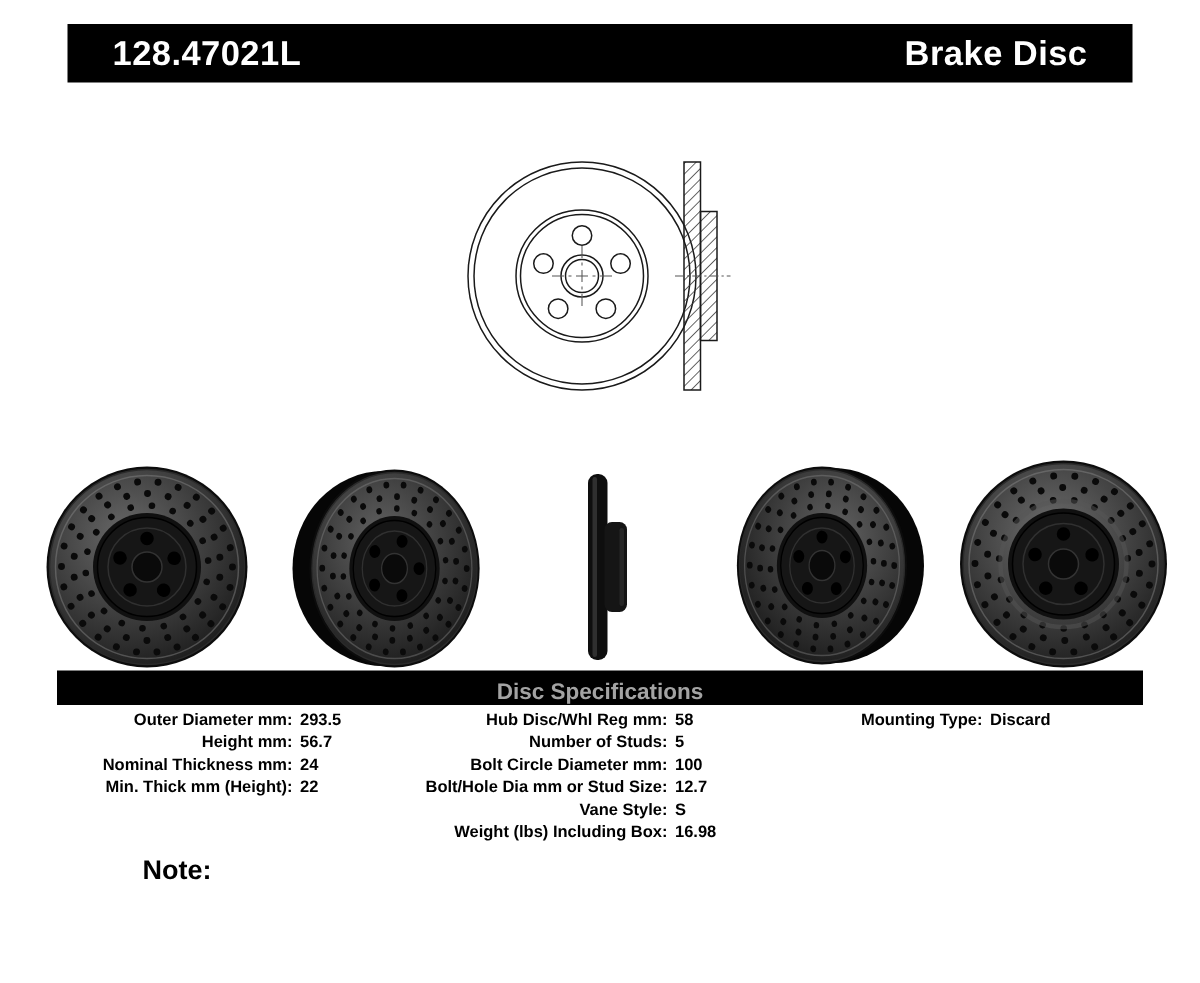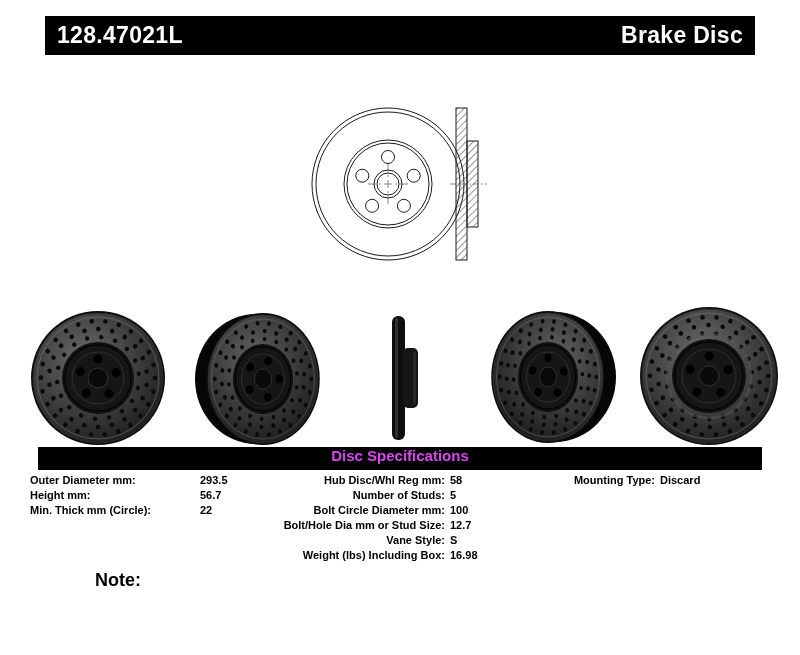--- a/index.html
+++ b/index.html
@@ -4,41 +4,41 @@
 <style>
   html,body{margin:0;padding:0;}
   body{
     width:800px;height:655px;position:relative;background:#ffffff;
     font-family:"Liberation Sans","DejaVu Sans",sans-serif;
     font-weight:bold;color:#000;overflow:hidden;
   }
   .top-bar{
     position:absolute;left:45px;top:16px;width:710px;height:39px;
     background:#000;color:#fff;display:flex;align-items:center;
-    justify-content:space-between;padding:0 12px;box-sizing:border-box;
+    justify-content:space-between;padding:0 30px;box-sizing:border-box;
   }
   .top-bar span{font-size:23px;letter-spacing:0.3px;}
   .tech-drawing{position:absolute;left:295px;top:100px;width:210px;height:168px;}
   .photo{position:absolute;}
   .photo-1{left:28px;top:308px;}
   .photo-2{left:193px;top:311px;}
   .photo-3{left:366px;top:312px;}
   .photo-4{left:478px;top:309px;}
   .photo-5{left:634px;top:305px;}
   .spec-bar{
     position:absolute;left:38px;top:447px;width:724px;height:23px;
-    background:#000;color:#d946ef;display:flex;align-items:flex-start;justify-content:center;
+    background:#000;color:#a3a3a3;display:flex;align-items:flex-end;justify-content:center;
   }
   .spec-bar span{font-size:15px;}
   .spec-col{position:absolute;top:473px;display:flex;flex-direction:column;}
   .col-left{left:30px;width:230px;}
   .col-mid{left:250px;width:270px;}
   .col-right{left:555px;width:210px;}
   .spec-row{display:flex;gap:5px;font-size:11px;line-height:15px;}
-  .col-left  .spec-label{width:165px;text-align:left;}
+  .col-left  .spec-label{width:165px;text-align:right;}
   .col-mid   .spec-label{width:195px;text-align:right;}
   .col-right .spec-label{width:100px;text-align:right;}
   .spec-value{text-align:left;white-space:nowrap;}
   .note{position:absolute;left:95px;top:570px;font-size:18px;}
 </style>
 </head>
 <body>
 
 <header class="top-bar">
   <span>128.47021L</span>
@@ -202,21 +202,25 @@
 <div class="spec-col col-left">
   <div class="spec-row">
     <span class="spec-label">Outer Diameter mm:</span>
     <span class="spec-value">293.5</span>
   </div>
   <div class="spec-row">
     <span class="spec-label">Height mm:</span>
     <span class="spec-value">56.7</span>
   </div>
   <div class="spec-row">
-    <span class="spec-label">Min. Thick mm (Circle):</span>
+    <span class="spec-label">Nominal Thickness mm:</span>
+    <span class="spec-value">24</span>
+  </div>
+  <div class="spec-row">
+    <span class="spec-label">Min. Thick mm (Height):</span>
     <span class="spec-value">22</span>
   </div>
 </div>
 
 <div class="spec-col col-mid">
   <div class="spec-row">
     <span class="spec-label">Hub Disc/Whl Reg mm:</span>
     <span class="spec-value">58</span>
   </div>
   <div class="spec-row">

